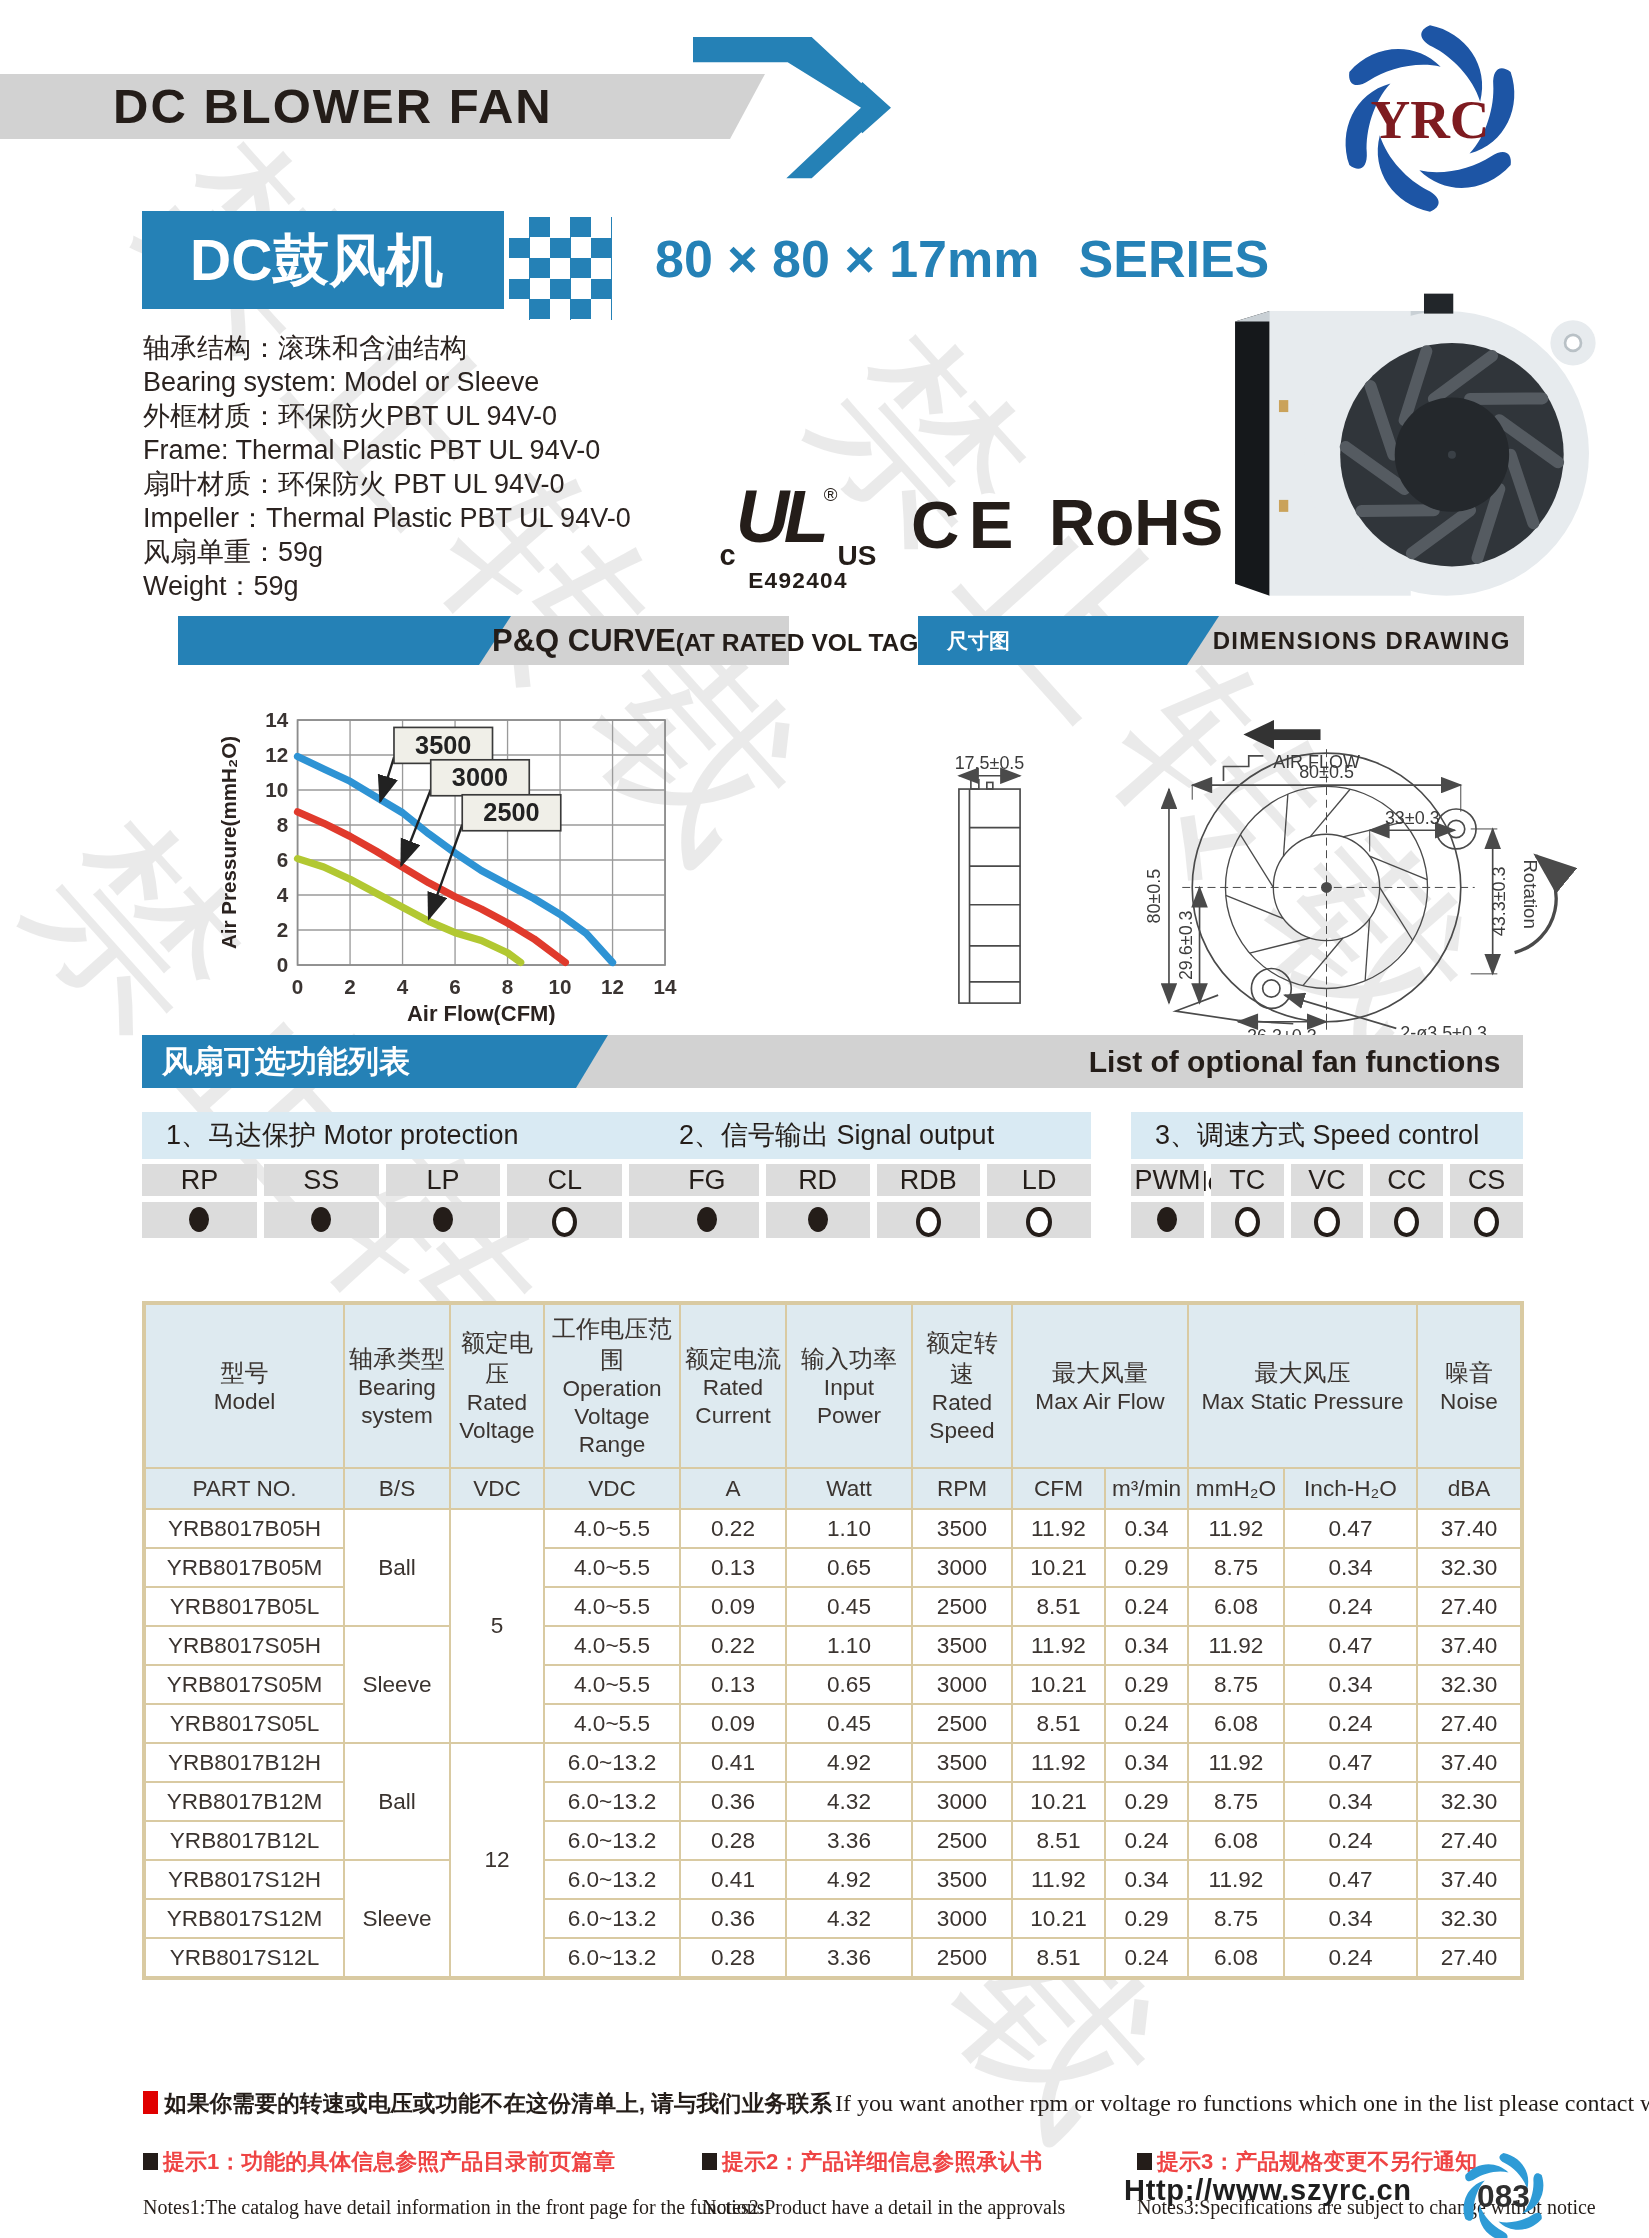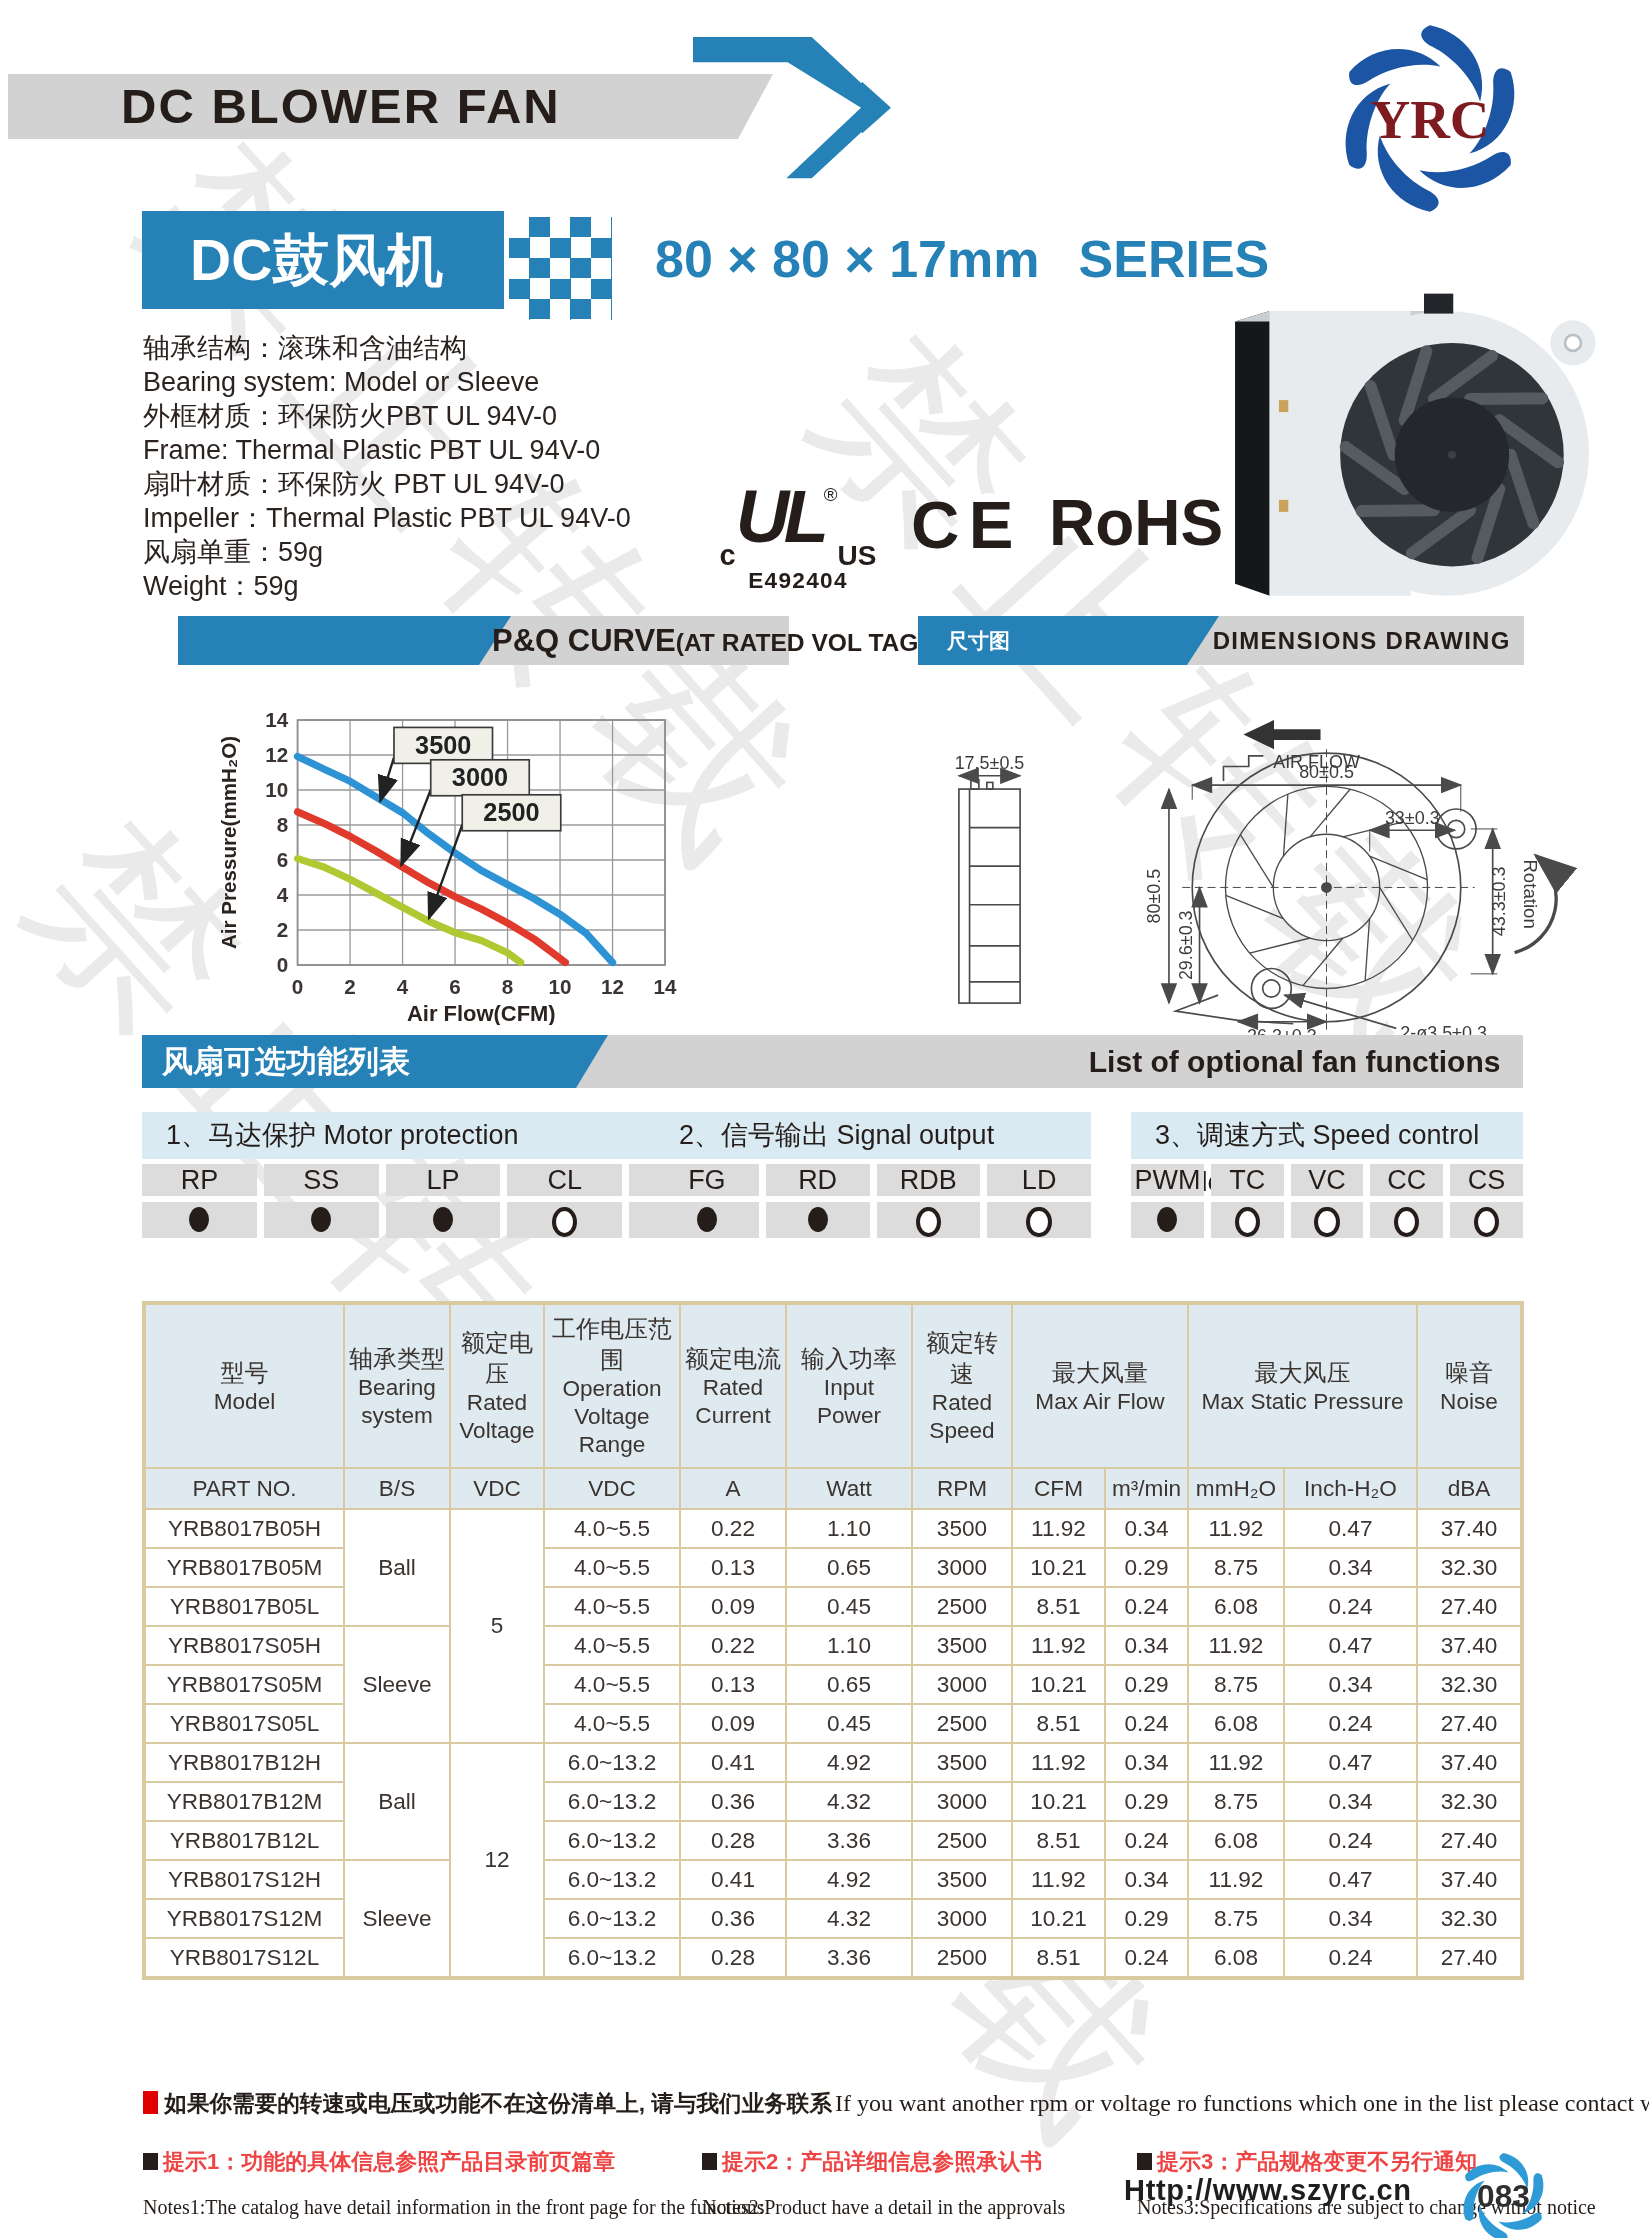--- a/index.html
+++ b/index.html
@@ -8,21 +8,21 @@
   }
   html,body{margin:0;padding:0;background:#fff;}
   body{font-family:"Liberation Sans","DejaVu Sans",sans-serif;color:var(--ink);}
   .page{position:relative;width:1649px;height:2239px;background:#fff;overflow:hidden;}
 
   .wm{position:absolute;font-family:"DejaVu Serif","Liberation Serif",serif;
       font-size:193px;letter-spacing:31px;color:#000;opacity:.08;white-space:nowrap;
       transform:rotate(48deg);transform-origin:left top;pointer-events:none;}
 
   
-  .top-band{position:absolute;left:8px;top:74px;width:765px;height:65px;background:var(--gray);
+  .top-band{position:absolute;left:0;top:74px;width:765px;height:65px;background:var(--gray);
       clip-path:polygon(0 0,100% 0,calc(100% - 35px) 100%,0 100%);}
   .top-band span{display:block;padding-left:113px;line-height:65px;font-size:49px;font-weight:bold;
       color:#241D19;letter-spacing:2px;}
   .chevron{position:absolute;left:693px;top:33px;width:200px;height:148px;}
 
   .logo{position:absolute;left:1307px;top:17.3px;width:246px;height:203px;}
 
   
   .title-box{position:absolute;left:142px;top:211px;width:362px;height:98px;background:var(--blue);}
   .title-box span{display:block;padding-left:48px;line-height:98px;font-size:57px;font-weight:bold;color:#fff;}

